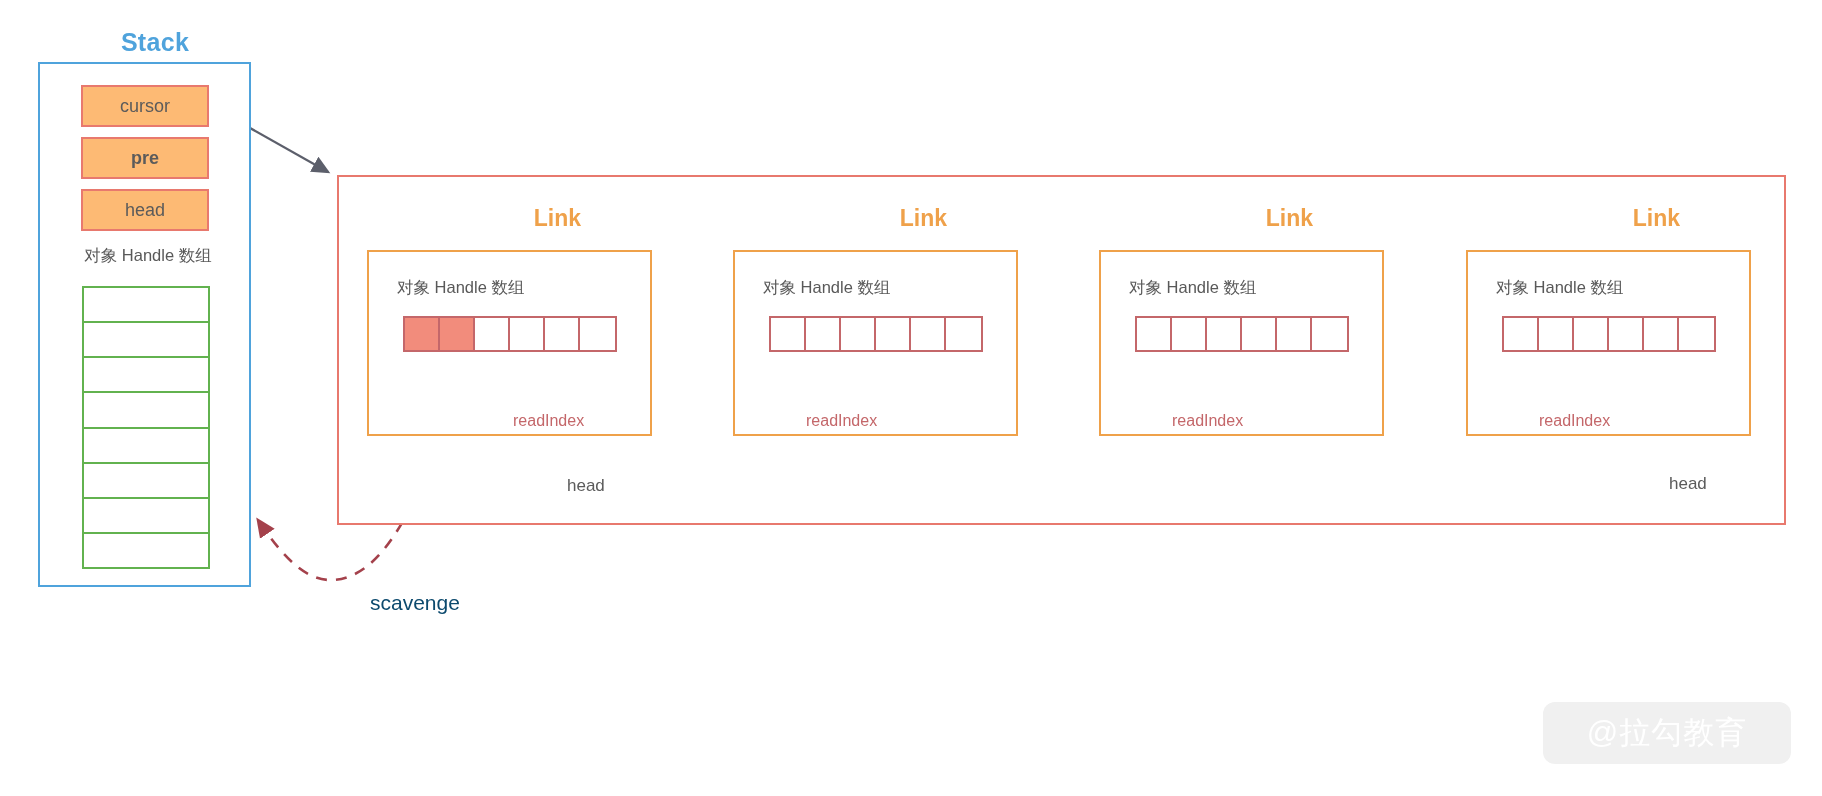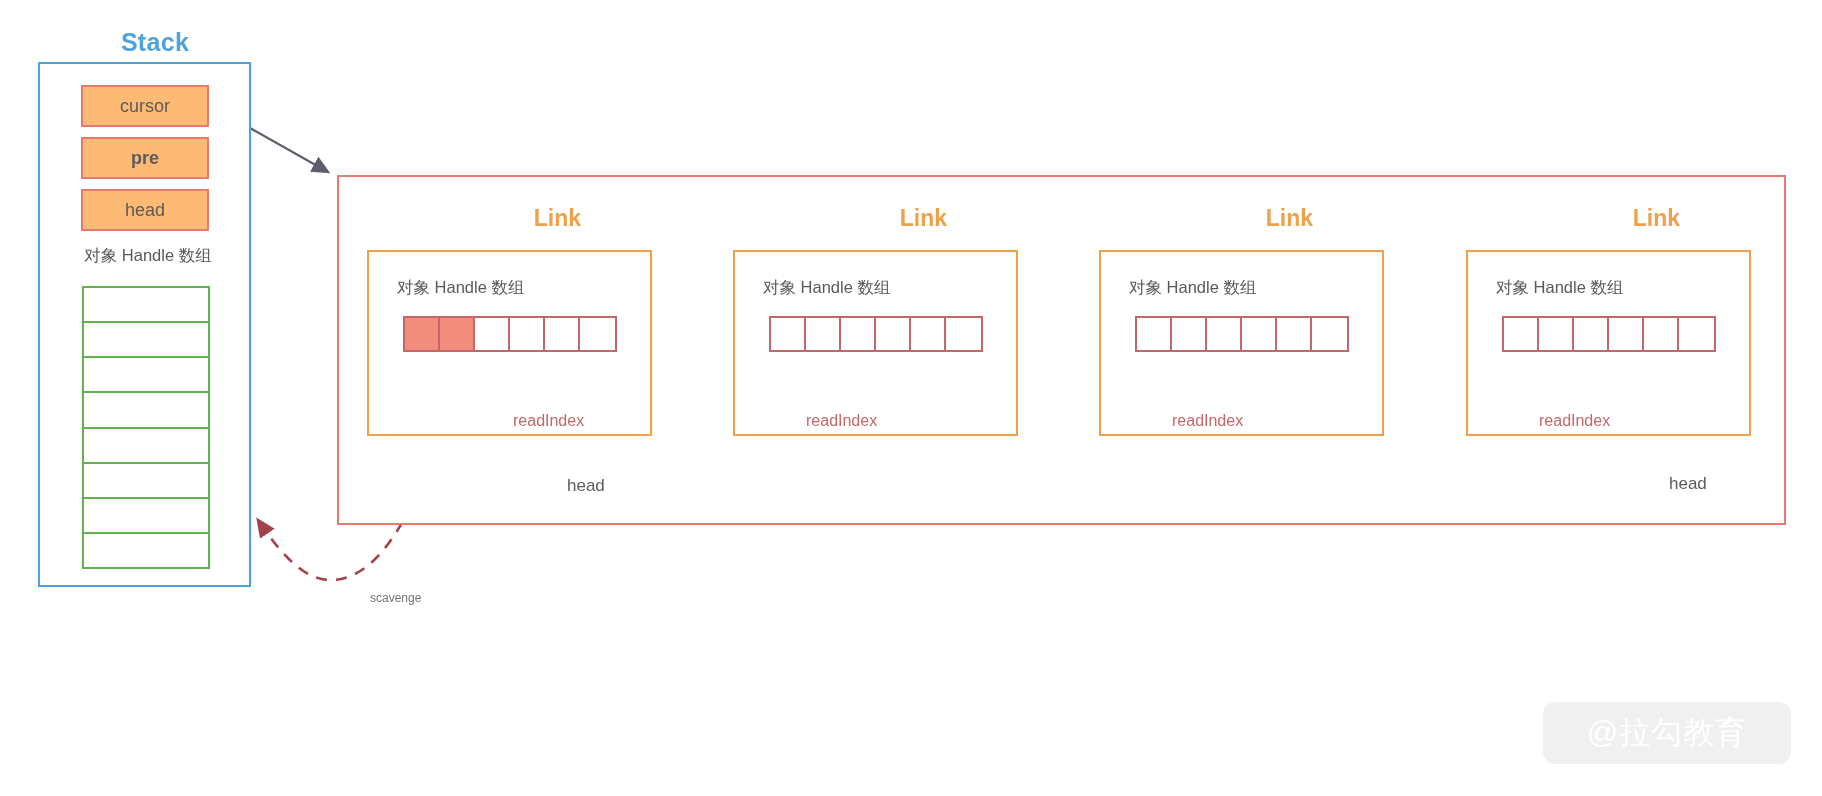--- a/index.html
+++ b/index.html
@@ -174,22 +174,22 @@
   }
 
   .plain-label {
     position: absolute;
     font-size: 17px;
     color: #5b5b5b;
     white-space: nowrap;
   }
   .scav-label {
     position: absolute;
-    font-size: 12px;
-    color: #737373;
+    font-size: 21px;
+    color: #0c4a6e;
     white-space: nowrap;
   }
 
   
   .watermark {
     position: absolute;
     left: 1543px;
     top: 702px;
     width: 248px;
     height: 62px;

